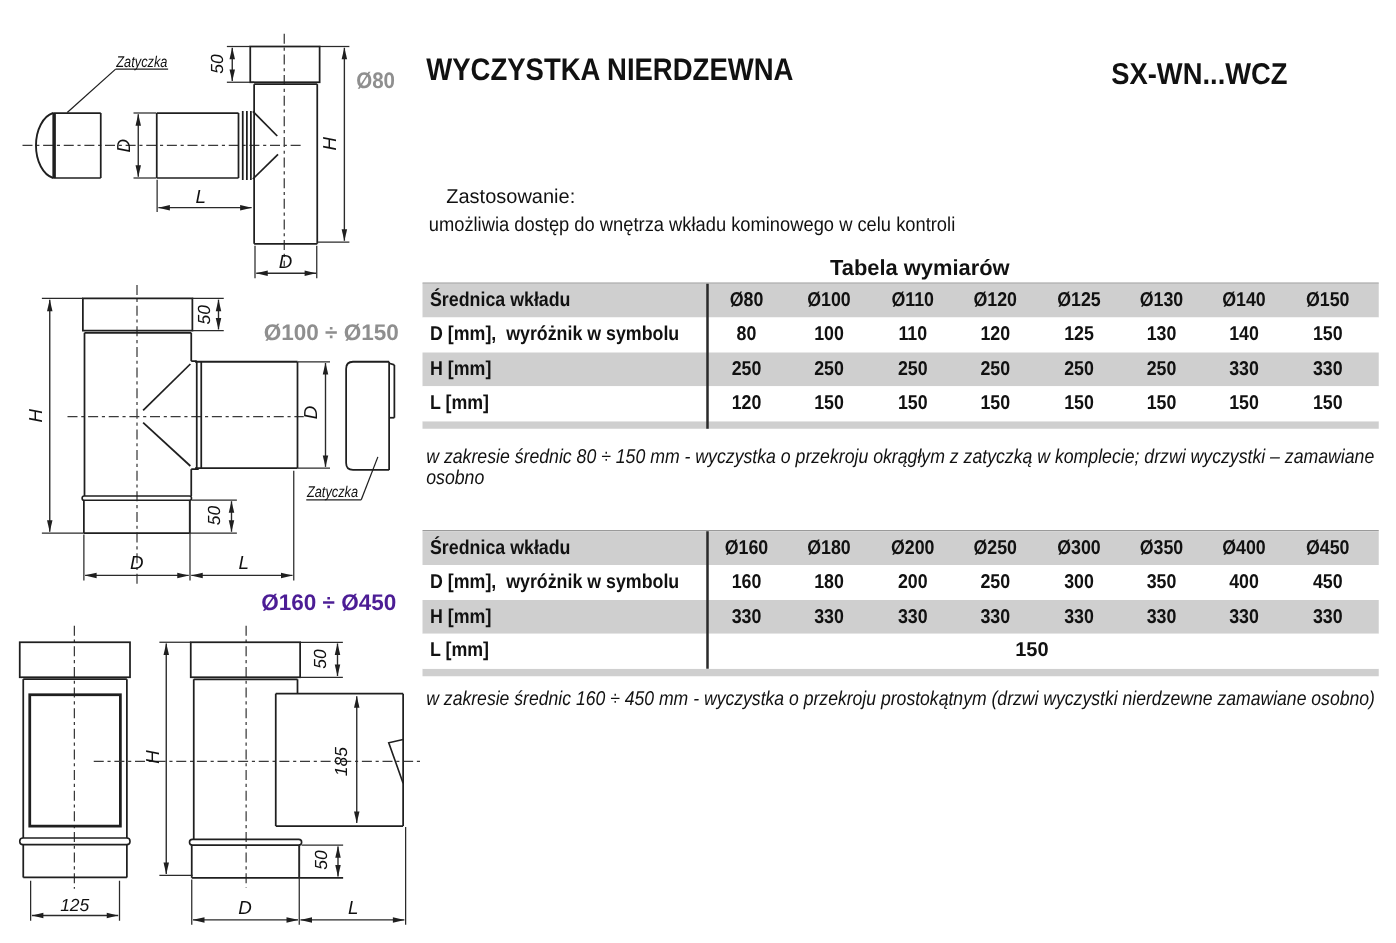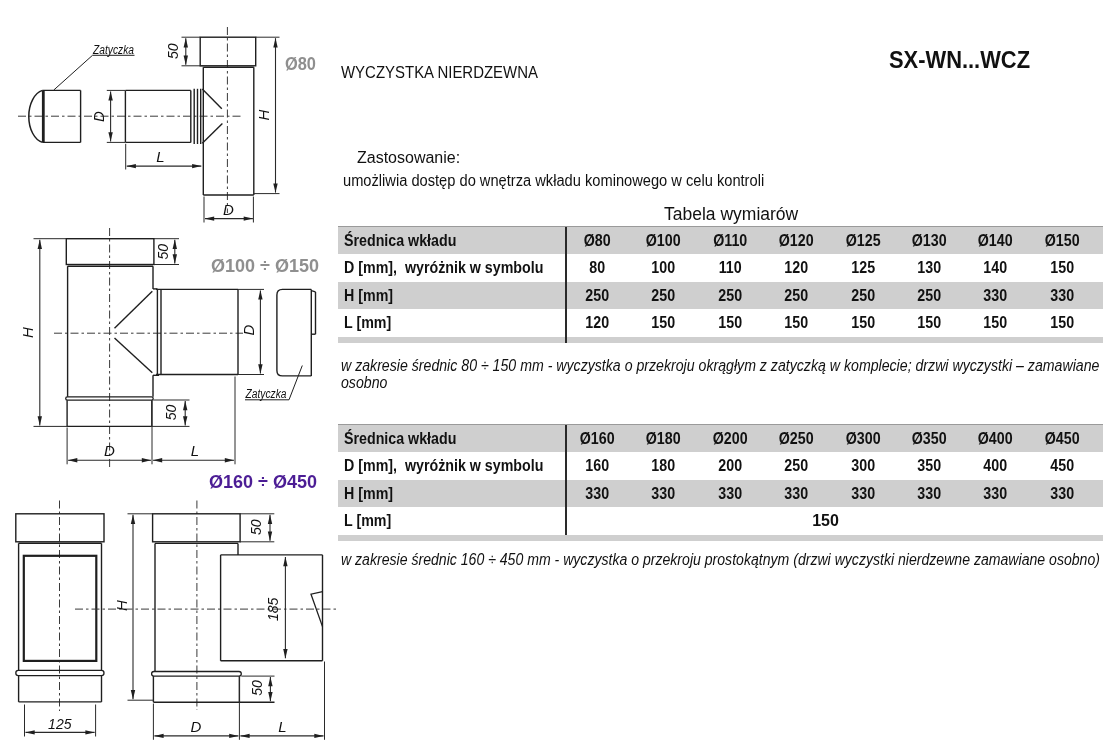--- a/index.html
+++ b/index.html
@@ -254,35 +254,35 @@
       <line x1="153.4" y1="703.5" x2="153.4" y2="739.8" stroke="#2a2a2a" stroke-width="1.0"></line>
       <line x1="239.4" y1="676.5" x2="239.4" y2="739.8" stroke="#2a2a2a" stroke-width="1.0"></line>
       <line x1="324.5" y1="661.5" x2="324.5" y2="739.8" stroke="#2a2a2a" stroke-width="1.0"></line>
       <line x1="154.4" y1="735.9" x2="238.4" y2="735.9" stroke="#2a2a2a" stroke-width="1.1" marker-start="url(#ar)" marker-end="url(#ar)"></line>
       <line x1="240.4" y1="735.9" x2="323.5" y2="735.9" stroke="#2a2a2a" stroke-width="1.1" marker-start="url(#ar)" marker-end="url(#ar)"></line>
       <text x="196" y="731.5" font-style="italic" font-size="15" fill="#111" text-anchor="middle">D</text>
       <text x="282.5" y="731.5" font-style="italic" font-size="15" fill="#111" text-anchor="middle">L</text>
     </g>
 </svg>
 
-<div style="position:absolute;left:341px;top:63px;font-weight:normal;font-size:17px"><span class="sx" style="transform:scaleX(0.88)">WYCZYSTKA NIERDZEWNA</span></div>
+<div style="position:absolute;left:341px;top:42px;font-weight:bold;font-size:25px"><span class="sx" style="transform:scaleX(0.88)">WYCZYSTKA NIERDZEWNA</span></div>
 
 <div style="position:absolute;left:889px;top:46px;font-weight:bold;font-size:24px"><span class="sx" style="transform:scaleX(0.912)">SX-WN...WCZ</span></div>
 
 <div style="position:absolute;left:285px;top:54px;font-weight:bold;font-size:18px;color:#8f8f8f"><span class="sx" style="transform:scaleX(0.91)">Ø80</span></div>
 
 <div style="position:absolute;left:211px;top:256px;font-weight:bold;font-size:18px;color:#8f8f8f"><span class="sx">Ø100 ÷ Ø150</span></div>
 
 <div style="position:absolute;left:209px;top:472px;font-weight:bold;font-size:18px;color:#4c1d95"><span class="sx">Ø160 ÷ Ø450</span></div>
 
 <div style="position:absolute;left:357px;top:148.5px;font-weight:normal;font-size:16px">Zastosowanie:</div>
 
 <div style="position:absolute;left:343px;top:172px;font-size:16px"><span class="sx" style="transform:scaleX(0.916)">umożliwia dostęp do wnętrza wkładu kominowego w celu kontroli</span></div>
 
-<div style="position:absolute;left:664px;top:204px;font-weight:normal;font-size:17.5px">Tabela wymiarów</div>
+<div style="position:absolute;left:664px;top:204px;font-weight:bold;font-size:17.5px">Tabela wymiarów</div>
 
 <div style="position:absolute;left:338px;top:225.5px;width:765px;border-top:1.5px solid #9a9a9a">
 
 <div style="position:relative;height:27.5px;background:#cfcfcf">
       <span style="position:absolute;left:6px;top:0;line-height:27.5px;font-weight:bold;font-size:16px;transform:scaleX(0.89);transform-origin:left center;white-space:pre">Średnica wkładu</span>
       <span style="position:absolute;left:226.0px;top:0;width:66.4px;text-align:center;line-height:27.5px;font-weight:bold;font-size:16px;transform:scaleX(0.89)">Ø80</span>
       <span style="position:absolute;left:292.4px;top:0;width:66.4px;text-align:center;line-height:27.5px;font-weight:bold;font-size:16px;transform:scaleX(0.89)">Ø100</span>
       <span style="position:absolute;left:358.8px;top:0;width:66.4px;text-align:center;line-height:27.5px;font-weight:bold;font-size:16px;transform:scaleX(0.89)">Ø110</span>
       <span style="position:absolute;left:425.2px;top:0;width:66.4px;text-align:center;line-height:27.5px;font-weight:bold;font-size:16px;transform:scaleX(0.89)">Ø120</span>
       <span style="position:absolute;left:491.6px;top:0;width:66.4px;text-align:center;line-height:27.5px;font-weight:bold;font-size:16px;transform:scaleX(0.89)">Ø125</span>

